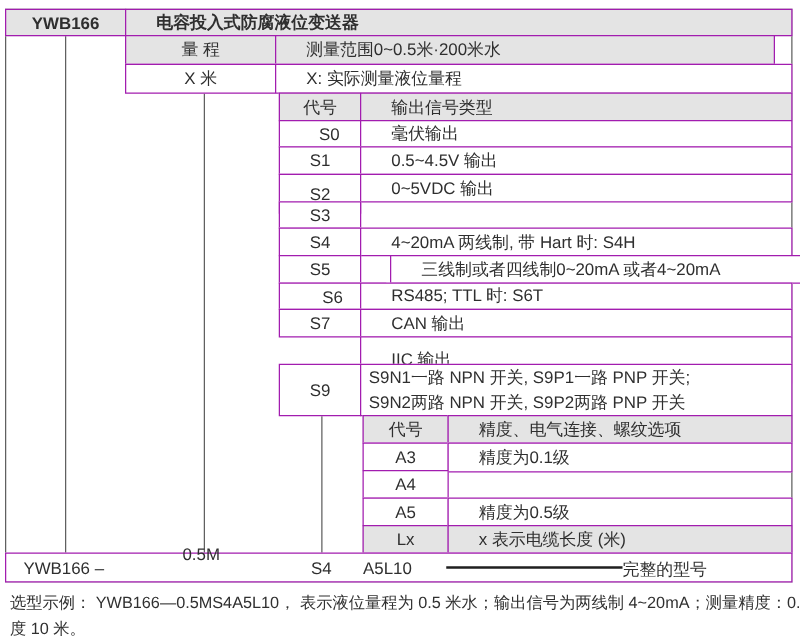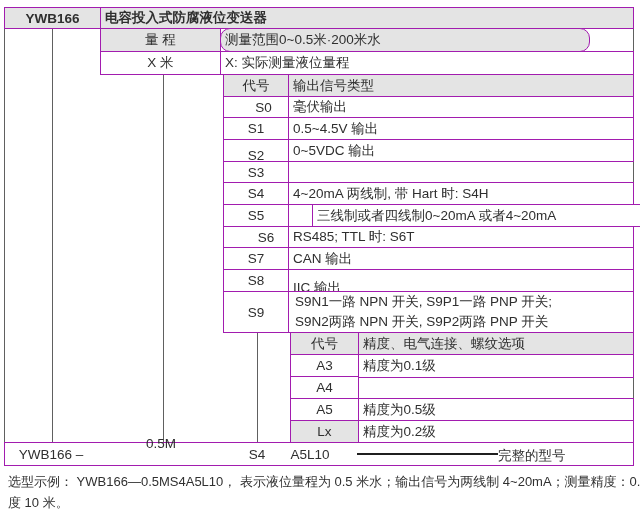--- a/index.html
+++ b/index.html
@@ -9,21 +9,21 @@
     color:#2f2f2f;overflow:hidden;
   }
   .cell{
     position:absolute;box-sizing:border-box;
     border:1px solid #a21caf;background:#ffffff;
     display:flex;align-items:center;
     font-size:13.5px;white-space:nowrap;overflow:hidden;
   }
   .cell.gray{background:#e4e4e4;}
   .cell.center{justify-content:center;}
-  .cell.pad{padding-left:4px;}
+  .cell.pad{padding-left:24px;}
   .cell.bold{font-weight:bold;}
   .cell.twoline{flex-direction:column;align-items:flex-start;justify-content:space-between;padding-left:6px;line-height:1.45;}
   .leader{position:absolute;width:1px;background:#606060;}
   .outerbox{position:absolute;box-sizing:border-box;border:1px solid #606060;background:transparent;pointer-events:none;}
   .model-label{position:absolute;font-size:13.5px;text-align:center;white-space:nowrap;}
   .model-line{position:absolute;height:2px;background:#1f1f1f;}
   .note{position:absolute;left:8px;font-size:13px;color:#303030;white-space:nowrap;}
 </style>
 </head>
 <body>
@@ -33,21 +33,21 @@
   <div class="outerbox" style="left:4px;top:7px;width:630px;height:459px;"></div>
 
   <div class="leader" style="left:52px;top:28px;height:415px;"></div>
   <div class="leader" style="left:163px;top:74px;height:369px;"></div>
   <div class="leader" style="left:257px;top:332px;height:111px;"></div>
 
   <div class="cell gray center bold" style="left:4px;top:7px;width:97px;height:22px;">YWB166</div>
   <div class="cell gray pad bold" style="left:100px;top:7px;width:534px;height:22px;">电容投入式防腐液位变送器</div>
 
   <div class="cell gray center" style="left:100px;top:28px;width:121px;height:24px;">量 程</div>
-  <div class="cell gray pad" style="left:220px;top:28px;width:370px;height:24px;border-radius:10px;">测量范围0~0.5米·200米水</div>
+  <div class="cell gray pad" style="left:220px;top:28px;width:400px;height:24px;">测量范围0~0.5米·200米水</div>
 
   <div class="cell center" style="left:100px;top:51px;width:121px;height:24px;">X 米</div>
   <div class="cell pad" style="left:220px;top:51px;width:414px;height:24px;">X: 实际测量液位量程</div>
 
   <div class="cell gray center" style="left:223px;top:74px;width:66px;height:23px;">代号</div>
   <div class="cell gray pad" style="left:288px;top:74px;width:346px;height:23px;">输出信号类型</div>
 
   <div class="cell center" style="left:223px;top:96px;width:66px;height:22px;padding-left:15px;">S0</div>
   <div class="cell pad" style="left:288px;top:96px;width:346px;height:22px;">毫伏输出</div>
 
@@ -64,21 +64,20 @@
 
   <div class="cell center" style="left:223px;top:204px;width:66px;height:23px;">S5</div>
   <div class="cell pad" style="left:288px;top:204px;width:346px;height:23px;margin-left:24px;">三线制或者四线制0~20mA 或者4~20mA</div>
 
   <div class="cell center" style="left:223px;top:226px;width:86px;height:22px;">S6</div>
   <div class="cell pad" style="left:288px;top:226px;width:346px;height:22px;">RS485; TTL 时: S6T</div>
 
   <div class="cell center" style="left:223px;top:247px;width:66px;height:23px;">S7</div>
   <div class="cell pad" style="left:288px;top:247px;width:346px;height:23px;">CAN 输出</div>
 
-  <div class="cell center" style="left:223px;top:269px;width:66px;height:23px;">S8</div>
   <div class="cell pad" style="left:288px;top:269px;width:346px;height:38px;">IIC 输出</div>
 
   <div class="cell center" style="left:223px;top:291px;width:66px;height:42px;">S9</div>
   <div class="cell twoline" style="left:288px;top:291px;width:346px;height:42px;">
     <span>S9N1一路 NPN 开关, S9P1一路 PNP 开关;</span>
     <span>S9N2两路 NPN 开关, S9P2两路 PNP 开关</span>
   </div>
 
   <div class="cell gray center" style="left:290px;top:332px;width:69px;height:23px;">代号</div>
   <div class="cell gray pad" style="left:358px;top:332px;width:276px;height:23px;">精度、电气连接、螺纹选项</div>
@@ -86,20 +85,21 @@
   <div class="cell center" style="left:290px;top:354px;width:69px;height:23px;">A3</div>
   <div class="cell pad" style="left:358px;top:354px;width:276px;height:24px;">精度为0.1级</div>
 
   <div class="cell center" style="left:290px;top:376px;width:69px;height:23px;">A4</div>
   <div class="cell pad" style="left:358px;top:376px;width:276px;height:23px;margin-top:44px;">精度为0.2级</div>
 
   <div class="cell center" style="left:290px;top:398px;width:69px;height:23px;">A5</div>
   <div class="cell pad" style="left:358px;top:398px;width:276px;height:23px;">精度为0.5级</div>
 
   <div class="cell gray center" style="left:290px;top:420px;width:69px;height:23px;">Lx</div>
+  <div class="cell gray pad" style="left:358px;top:420px;width:276px;height:23px;">x 表示电缆长度 (米)</div>
 
   <div class="cell" style="left:4px;top:442px;width:630px;height:24px;"></div>
   <div class="model-label" style="left:16px;top:447px;width:70px;">YWB166 –</div>
   <div class="model-label" style="left:133px;top:436px;width:56px;">0.5M</div>
   <div class="model-label" style="left:237px;top:447px;width:40px;">S4</div>
   <div class="model-label" style="left:283px;top:447px;width:54px;">A5L10</div>
   <div class="model-line" style="left:357px;top:453px;width:141px;"></div>
   <div class="model-label" style="left:498px;top:447px;">完整的型号</div>
 
   <div class="note" style="top:473px;">选型示例：  YWB166—0.5MS4A5L10，  表示液位量程为 0.5 米水；输出信号为两线制 4~20mA；测量精度：0.5 级；电缆长</div>

